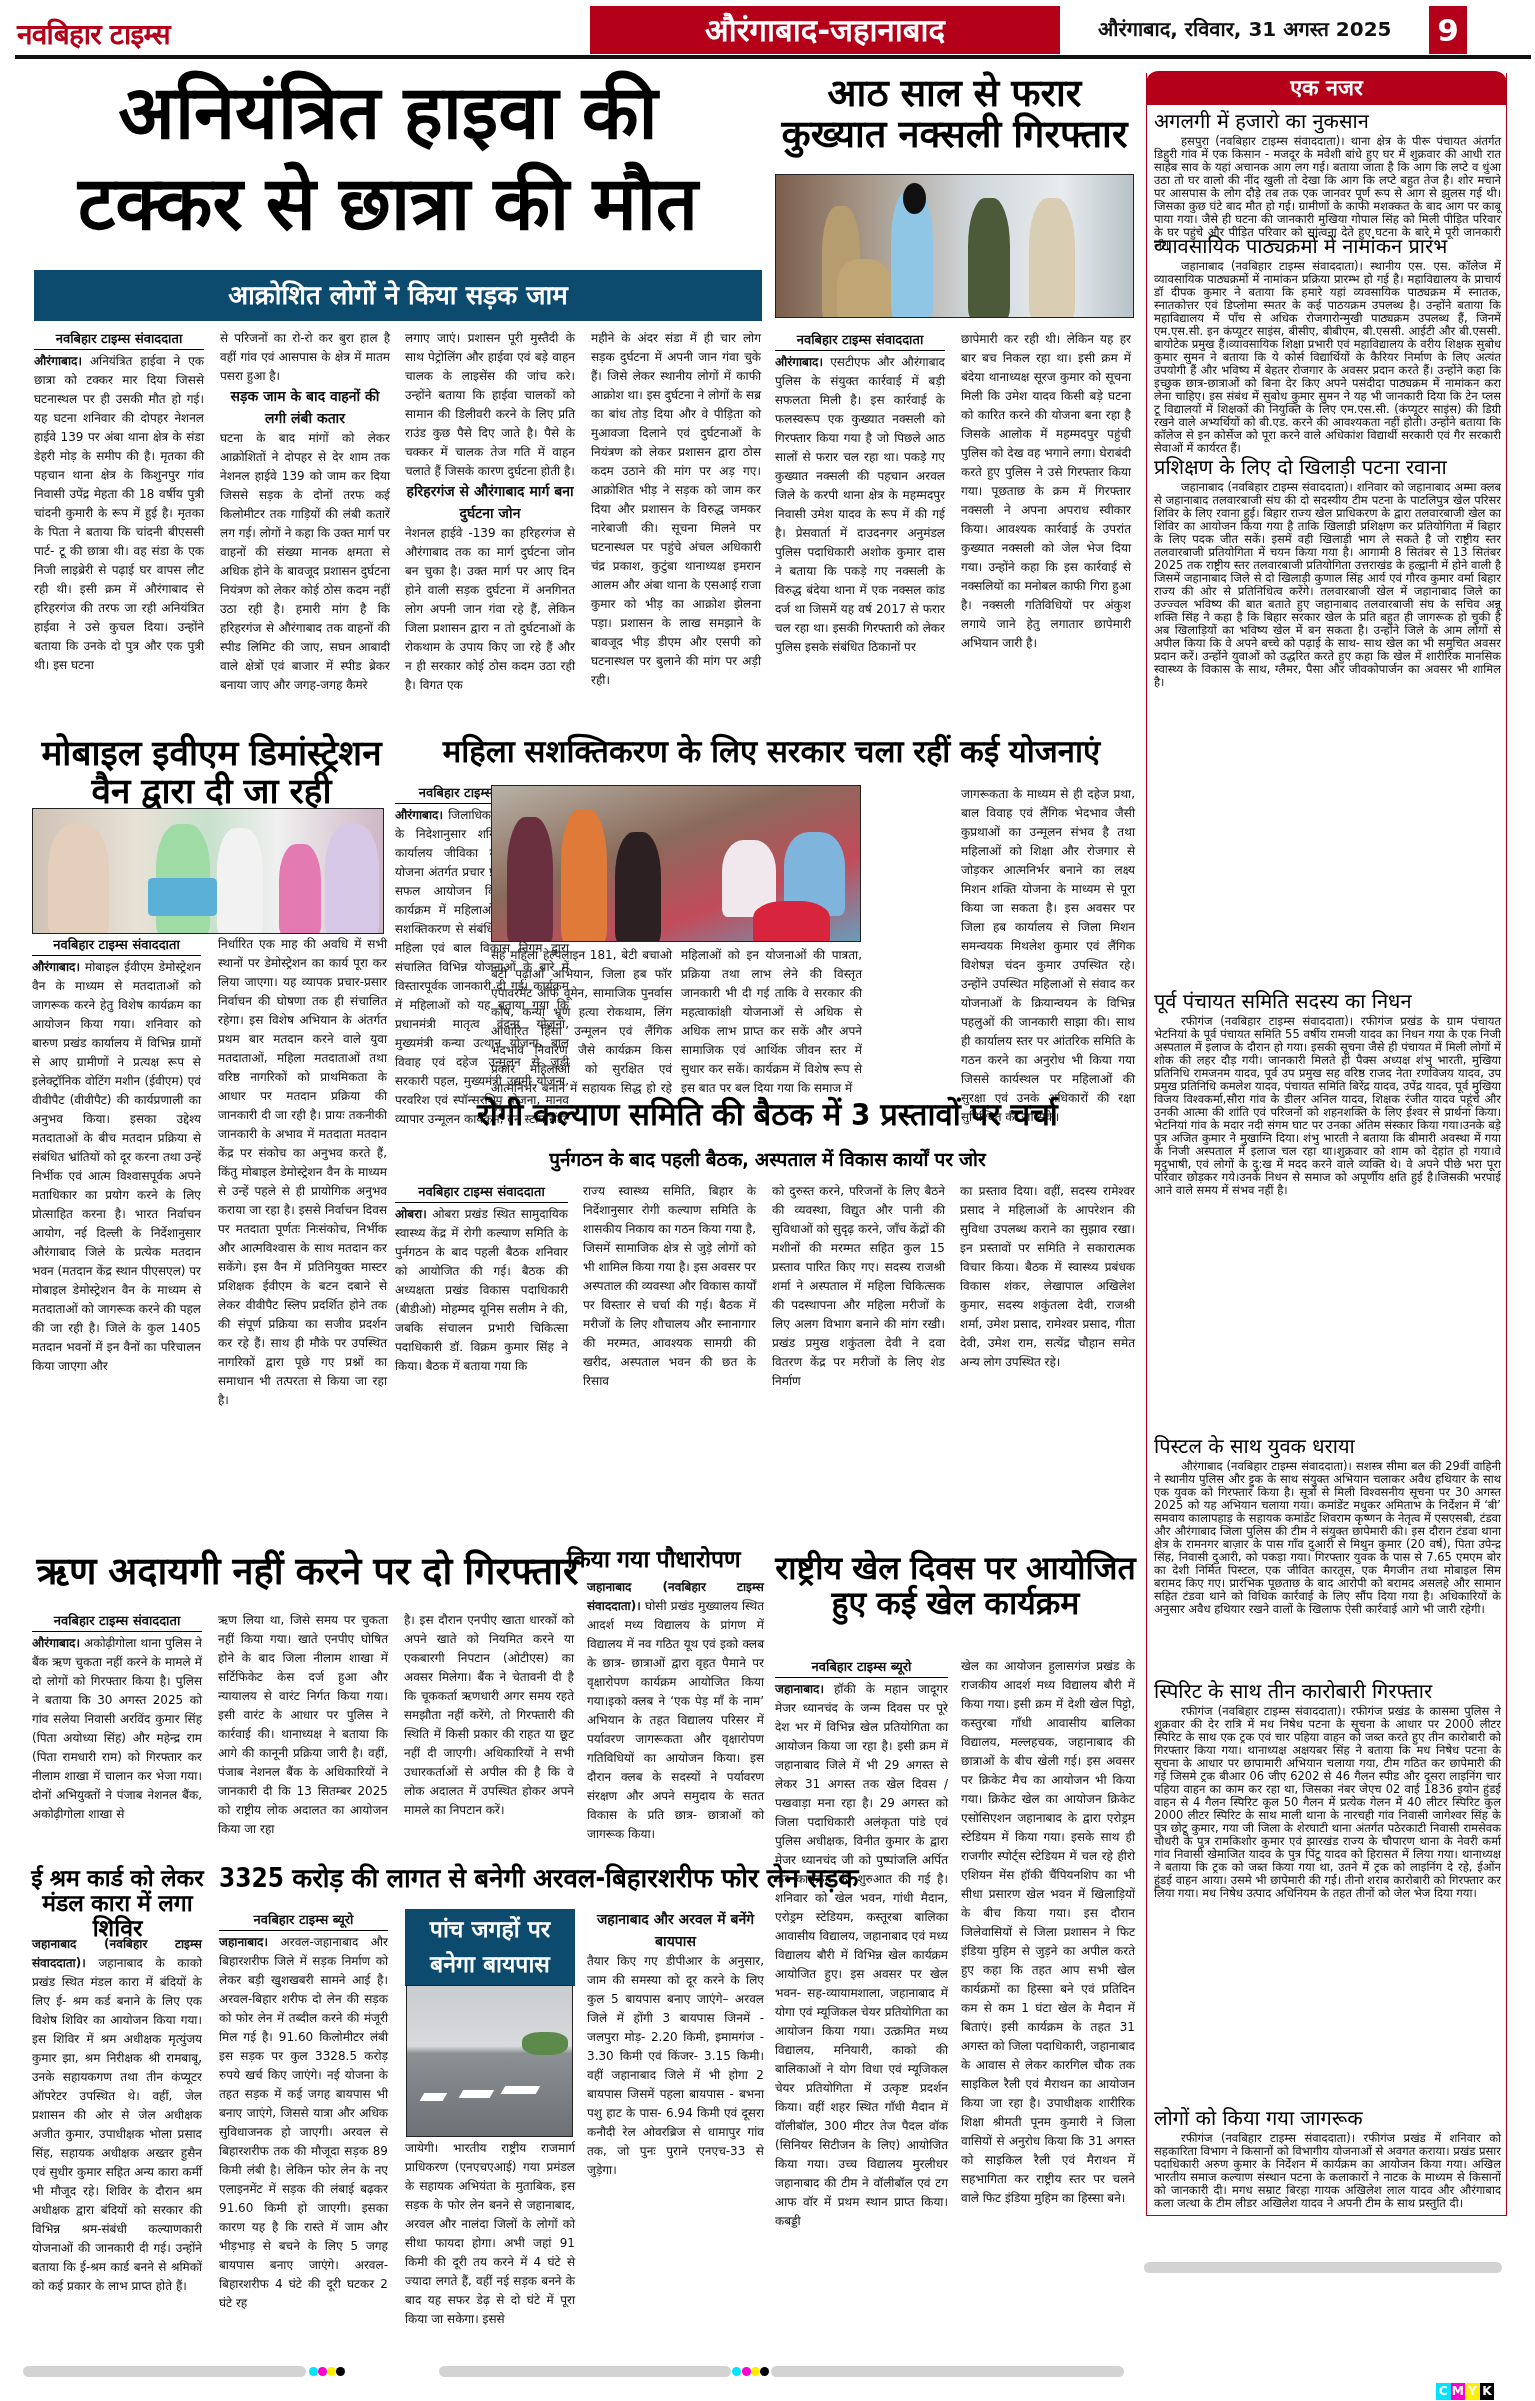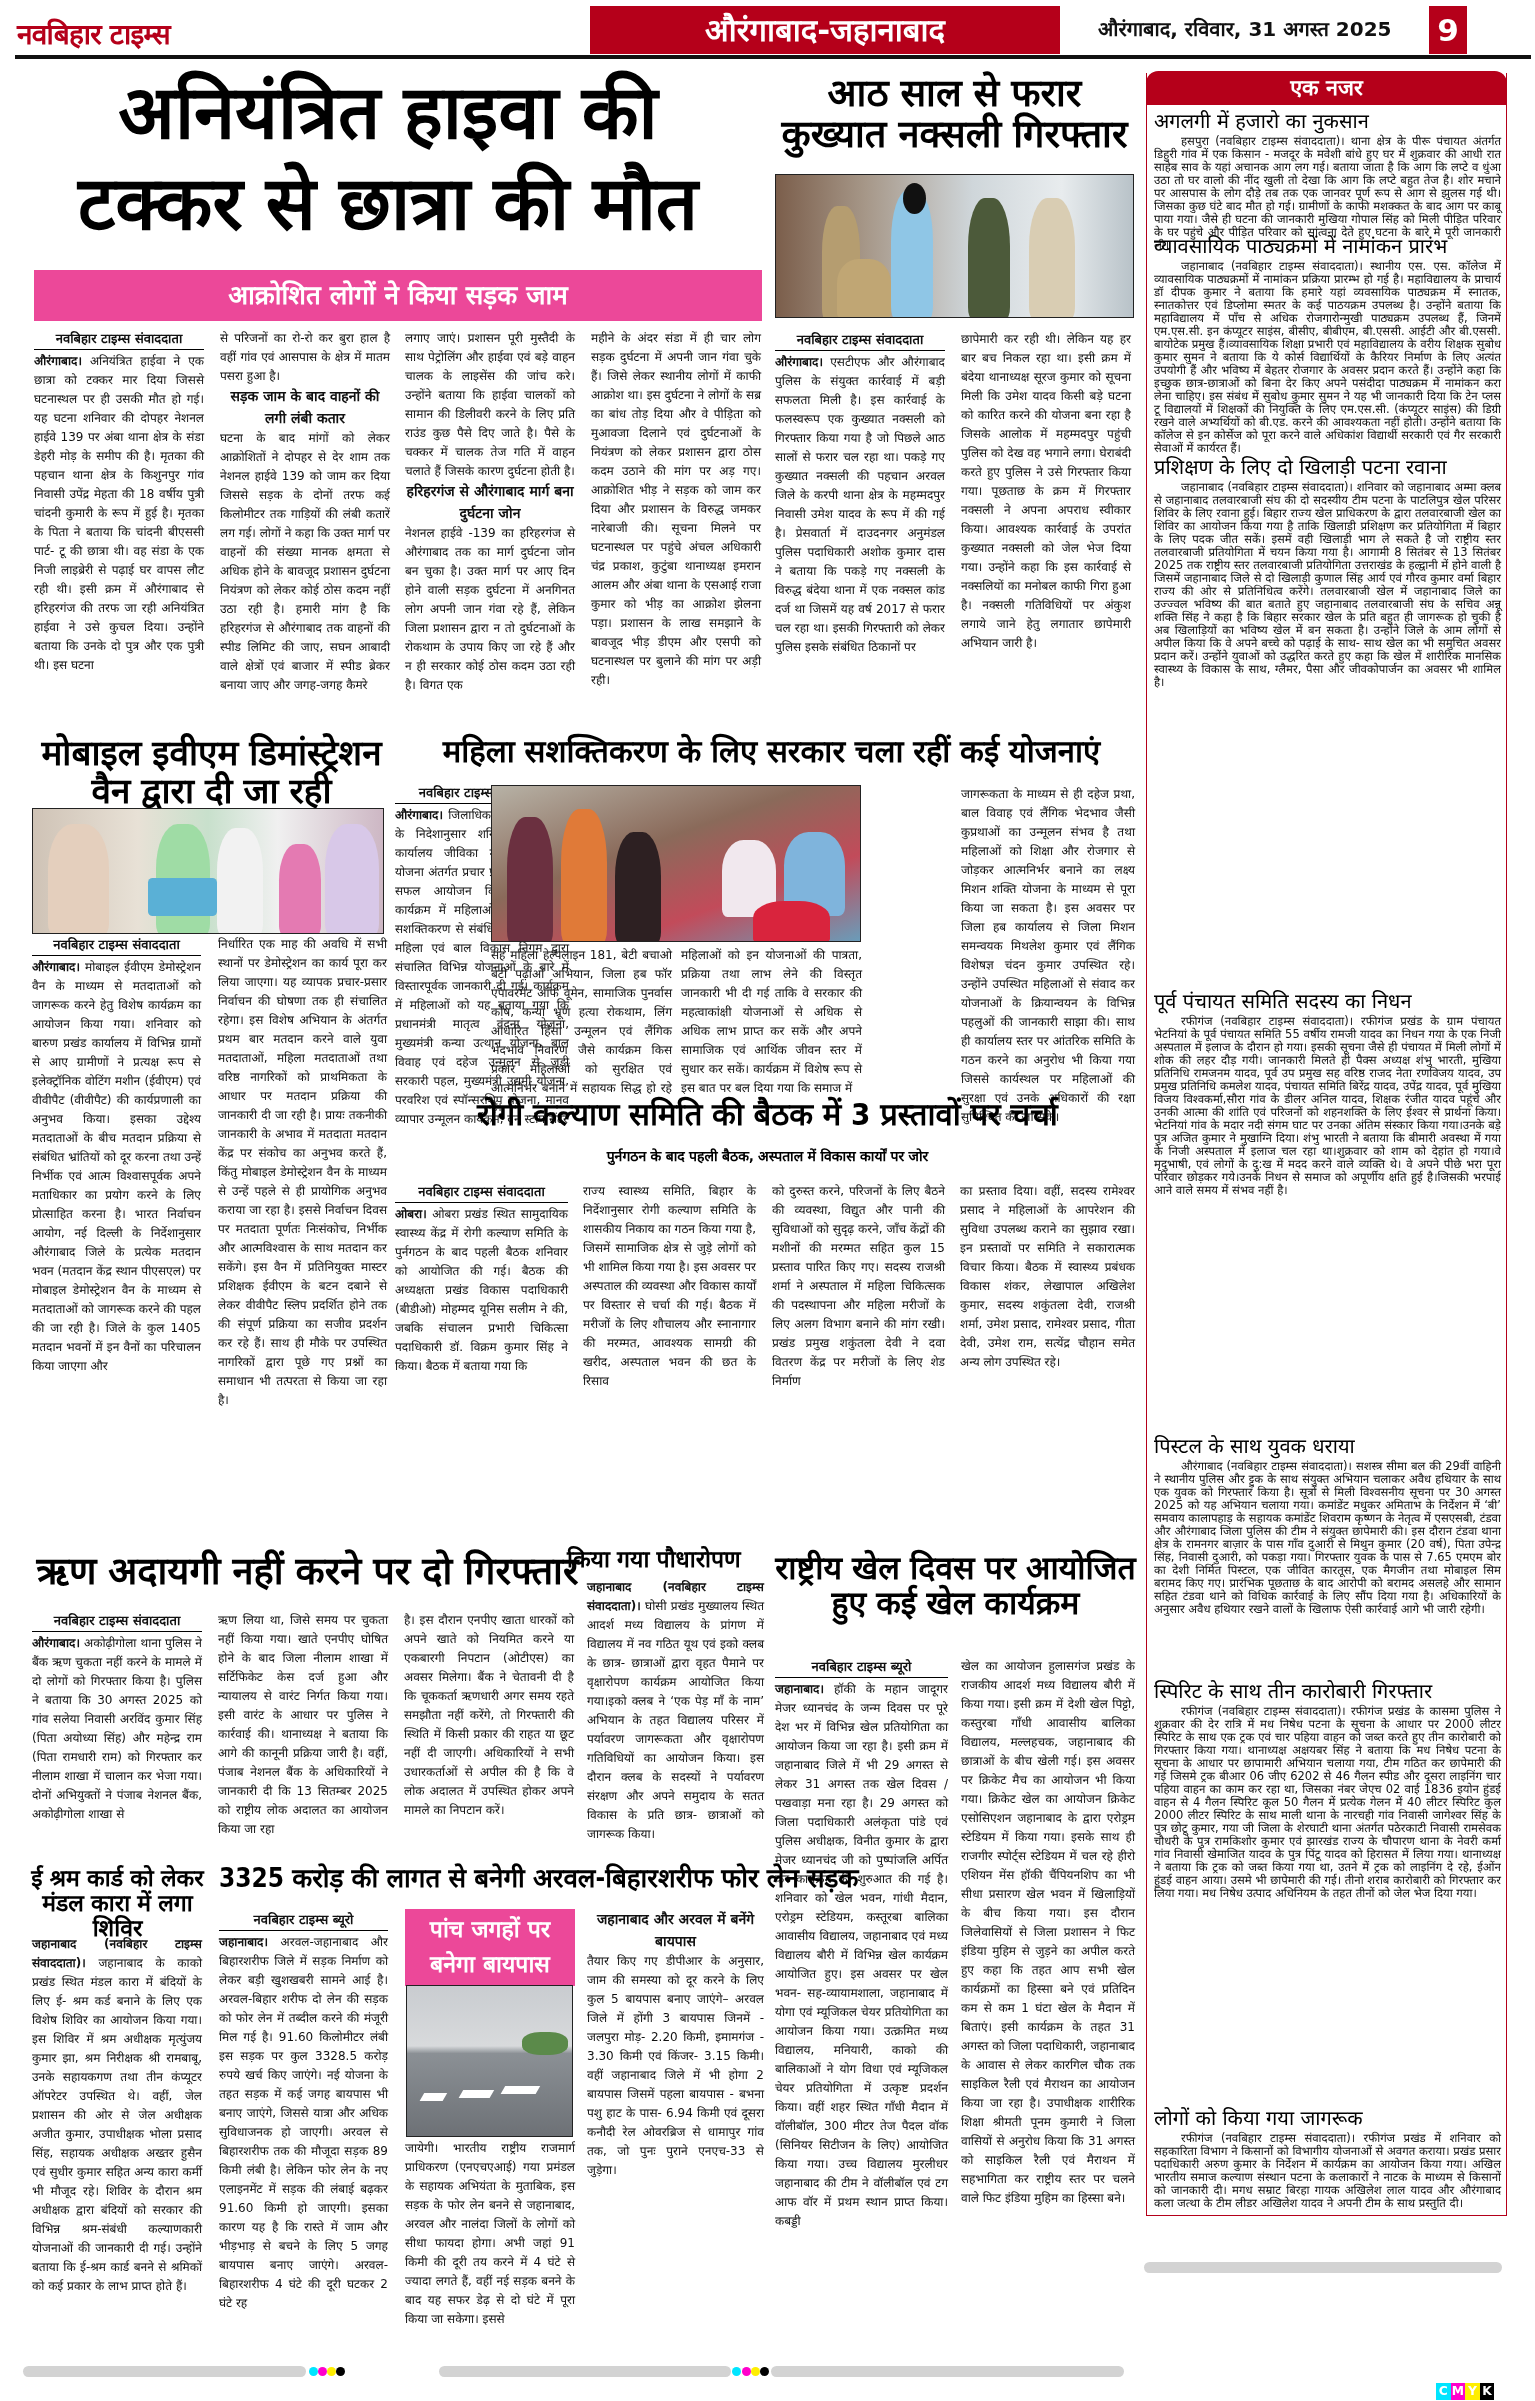--- a/index.html
+++ b/index.html
@@ -5,21 +5,21 @@
   * { box-sizing: border-box; margin: 0; padding: 0; }
   html, body { width: 1535px; height: 2401px; background: #fff; overflow: hidden; }
   body { position: relative; font-family: "DejaVu Sans", sans-serif; color: #111; }
   .abs { position: absolute; }
   .masthead-logo { left: 17px; top: 14px; font-size: 28px; font-weight: bold; color: #b5001a; font-family: "DejaVu Sans", sans-serif; letter-spacing: -0.8px; }
   .masthead-edition { left: 590px; top: 6.1px; width: 470px; height: 48px; background: #b5001a; color: #fff; font-size: 31px; font-weight: bold; text-align: center; line-height: 48px; }
   .masthead-date { left: 1098px; top: 15.4px; font-size: 20px; font-weight: bold; }
   .page-num { left: 1429px; top: 6.1px; width: 38px; height: 48px; background: #b5001a; color: #fff; font-size: 31px; font-weight: bold; text-align: center; line-height: 48px; }
   .rule { left: 15.4px; top: 55px; width: 1516px; height: 3.8px; background: #111; }
   .h-big { font-weight: bold; color: #000; line-height: 1.08; text-align: center; font-family: "DejaVu Sans Condensed", "DejaVu Sans", sans-serif; }
-  .red-bar { background: #ec4899; color: #fff; font-weight: bold; text-align: center; }
+  .red-bar { background: #0c4a6e; color: #fff; font-weight: bold; text-align: center; }
   .col { font-size: 12px; line-height: 19px; text-align: justify; font-family: "DejaVu Sans", sans-serif; }
   .col p { margin: 0; }
   .byline { font-weight: bold; font-size: 13px; text-align: center; border-bottom: 1.5px solid #000; padding-bottom: 0.8px; margin-bottom: 2.3px; }
   .dateline { font-weight: bold; }
   .subhead { font-weight: bold; text-align: center; font-size: 14px; line-height: 21.5px; }
   .photo { background: linear-gradient(135deg,#9a8f84 0%,#cfc6b8 35%,#a9b6c2 60%,#6c6a69 100%); border: 1.5px solid #222; position: absolute; overflow: hidden; }
   .photo .fig { position: absolute; border-radius: 40% 40% 10% 10%; }
   .sidebar { left: 1146px; top: 73px; width: 361px; height: 2143px; border: 1.5px solid #b5001a; border-top: none; }
   .sidebar-tab { left: 1146px; top: 71px; width: 361px; height: 34px; background: #b5001a; color: #fff; font-size: 21.5px; font-weight: bold; text-align: center; line-height: 34px; border-radius: 12.3px 12.3px 0 0; }
   .side-inner { position: absolute; left: 1154px; width: 347px; }
@@ -113,21 +113,21 @@
   <p>सह महिला हेल्पलाइन 181, बेटी बचाओ बेटी पढ़ाओ अभियान, जिला हब फॉर एंपावरमेंट ऑफ वूमेन, सामाजिक पुनर्वास कोष, कन्या भ्रूण हत्या रोकथाम, लिंग आधारित हिंसा उन्मूलन एवं लैंगिक भेदभाव निवारण जैसे कार्यक्रम किस प्रकार महिलाओं को सुरक्षित एवं आत्मनिर्भर बनाने में सहायक सिद्ध हो रहे हैं।</p>
 </div>
 <div class="abs col" style="left:681px;top:946px;width:181px;">
   <p>महिलाओं को इन योजनाओं की पात्रता, प्रक्रिया तथा लाभ लेने की विस्तृत जानकारी भी दी गई ताकि वे सरकार की महत्वाकांक्षी योजनाओं से अधिक से अधिक लाभ प्राप्त कर सकें और अपने सामाजिक एवं आर्थिक जीवन स्तर में सुधार कर सकें। कार्यक्रम में विशेष रूप से इस बात पर बल दिया गया कि समाज में</p>
 </div>
 <div class="abs col" style="left:961px;top:785px;width:174px;">
   <p>जागरूकता के माध्यम से ही दहेज प्रथा, बाल विवाह एवं लैंगिक भेदभाव जैसी कुप्रथाओं का उन्मूलन संभव है तथा महिलाओं को शिक्षा और रोजगार से जोड़कर आत्मनिर्भर बनाने का लक्ष्य मिशन शक्ति योजना के माध्यम से पूरा किया जा सकता है। इस अवसर पर जिला हब कार्यालय से जिला मिशन समन्वयक मिथलेश कुमार एवं लैंगिक विशेषज्ञ चंदन कुमार उपस्थित रहे। उन्होंने उपस्थित महिलाओं से संवाद कर योजनाओं के क्रियान्वयन के विभिन्न पहलुओं की जानकारी साझा की। साथ ही कार्यालय स्तर पर आंतरिक समिति के गठन करने का अनुरोध भी किया गया जिससे कार्यस्थल पर महिलाओं की सुरक्षा एवं उनके अधिकारों की रक्षा सुनिश्चित की जा सके।</p>
 </div>
 
 <div class="abs h-big" style="left:395px;top:1098px;width:745px;font-size:31px;">रोगी कल्याण समिति की बैठक में 3 प्रस्तावों पर चर्चा</div>
-<div class="abs h-big" style="left:395px;top:1149px;width:745px;font-size:14px;">पुर्नगठन के बाद पहली बैठक, अस्पताल में विकास कार्यों पर जोर</div>
+<div class="abs h-big" style="left:395px;top:1149px;width:745px;font-size:19px;">पुर्नगठन के बाद पहली बैठक, अस्पताल में विकास कार्यों पर जोर</div>
 <div class="abs col" style="left:395px;top:1182px;width:173px;">
   <div class="byline">नवबिहार टाइम्स संवाददाता</div>
   <p><span class="dateline">ओबरा।</span> <span>ओबरा प्रखंड स्थित सामुदायिक स्वास्थ्य केंद्र में रोगी कल्याण समिति के पुर्नगठन के बाद पहली बैठक शनिवार को आयोजित की गई। बैठक की अध्यक्षता प्रखंड विकास पदाधिकारी (बीडीओ) मोहम्मद यूनिस सलीम ने की, जबकि संचालन प्रभारी चिकित्सा पदाधिकारी डॉ. विक्रम कुमार सिंह ने किया। बैठक में बताया गया कि</span></p>
 </div>
 <div class="abs col" style="left:583px;top:1182px;width:173px;">
   <p>राज्य स्वास्थ्य समिति, बिहार के निर्देशानुसार रोगी कल्याण समिति के शासकीय निकाय का गठन किया गया है, जिसमें सामाजिक क्षेत्र से जुड़े लोगों को भी शामिल किया गया है। इस अवसर पर अस्पताल की व्यवस्था और विकास कार्यों पर विस्तार से चर्चा की गई। बैठक में मरीजों के लिए शौचालय और स्नानागार की मरम्मत, आवश्यक सामग्री की खरीद, अस्पताल भवन की छत के रिसाव</p>
 </div>
 <div class="abs col" style="left:772px;top:1182px;width:173px;">
   <p>को दुरुस्त करने, परिजनों के लिए बैठने की व्यवस्था, विद्युत और पानी की सुविधाओं को सुदृढ़ करने, जाँच केंद्रों की मशीनों की मरम्मत सहित कुल 15 प्रस्ताव पारित किए गए। सदस्य राजश्री शर्मा ने अस्पताल में महिला चिकित्सक की पदस्थापना और महिला मरीजों के लिए अलग विभाग बनाने की मांग रखी। प्रखंड प्रमुख शकुंतला देवी ने दवा वितरण केंद्र पर मरीजों के लिए शेड निर्माण</p>
 </div>

